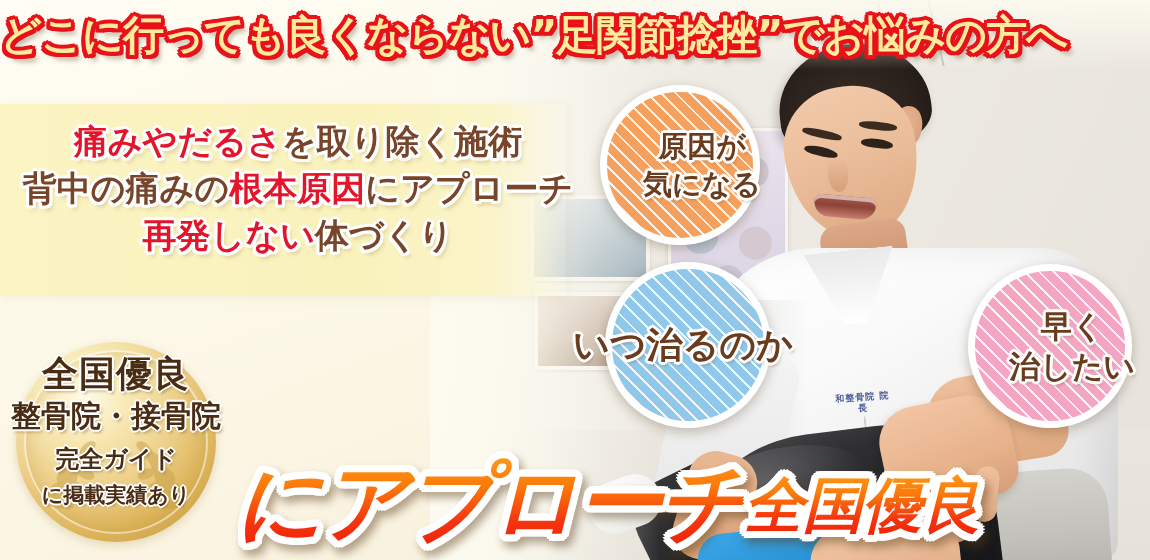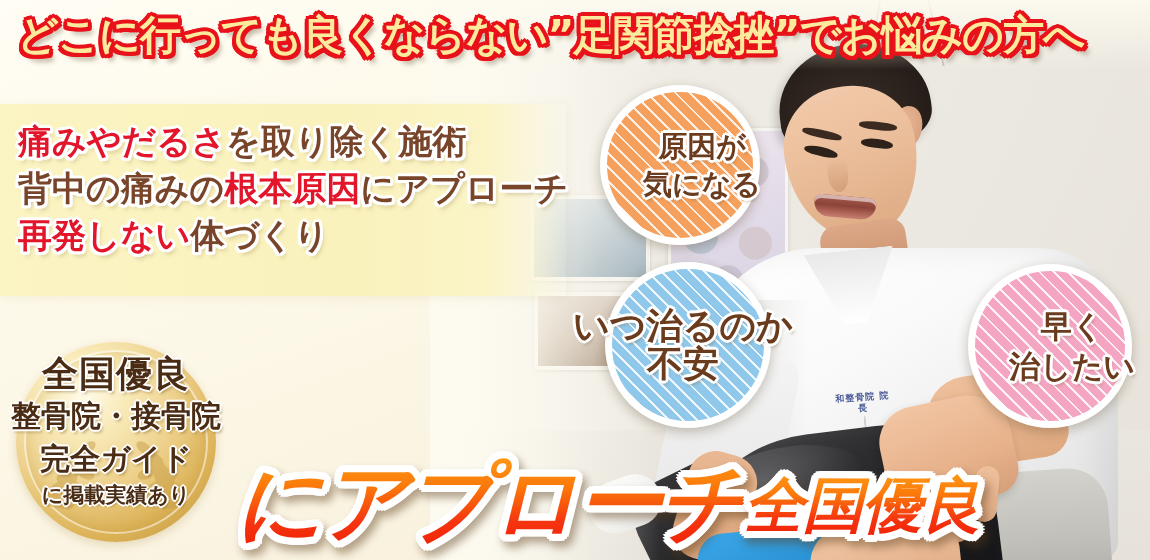--- a/index.html
+++ b/index.html
@@ -252,35 +252,34 @@
       -2px -2px 0 #e8131b, 0px -2px 0 #e8131b, 2px -2px 0 #e8131b,
       -2px  0px 0 #e8131b, 2px  0px 0 #e8131b,
       -2px  2px 0 #e8131b, 0px  2px 0 #e8131b, 2px  2px 0 #e8131b,
       -3px -3px 0 #e8131b, -1px -3px 0 #e8131b, 1px -3px 0 #e8131b, 3px -3px 0 #e8131b,
       -3px -1px 0 #e8131b, 3px -1px 0 #e8131b,
       -3px  1px 0 #e8131b, 3px  1px 0 #e8131b,
       -3px  3px 0 #e8131b, -1px  3px 0 #e8131b, 1px  3px 0 #e8131b, 3px  3px 0 #e8131b,
       -4px 0 0 #e8131b, 4px 0 0 #e8131b, 0 -4px 0 #e8131b, 0 4px 0 #e8131b,
       -3px 4px 0 #e8131b, 3px 4px 0 #e8131b, -4px 3px 0 #e8131b, 4px 3px 0 #e8131b,
       5px 7px 5px rgba(90,70,40,.45);
-    padding-left: 17px;
   }
 
   
   .yellow-panel {
     position:absolute; left:0; top:104px; width:566px; height:192px;
     background:linear-gradient(90deg,#fbf4c3 0%,#faf2bd 62%,rgba(250,242,189,.80) 86%,rgba(250,242,189,0) 100%);
     box-shadow:0 2px 10px rgba(180,160,90,.12);
   }
   .panel-lines {
     position:absolute; left:18px; top:118px; width:560px;
     font-size:34px; line-height:47px; font-weight:bold;
     white-space:nowrap; letter-spacing:0px;
   }
-  .pl { position:relative; height:47px; }
+  .pl { position:relative; height:47px;text-align:center; }
   .seg {
     text-shadow:
       -1px -1px 0 #fff, 0 -1px 0 #fff, 1px -1px 0 #fff,
       -1px  0 0 #fff, 1px  0 0 #fff,
       -1px  1px 0 #fff, 0  1px 0 #fff, 1px  1px 0 #fff,
       -2px -2px 0 #fff, 0 -2px 0 #fff, 2px -2px 0 #fff,
       -2px  0 0 #fff, 2px  0 0 #fff,
       -2px  2px 0 #fff, 0  2px 0 #fff, 2px  2px 0 #fff,
       -3px 0 0 #fff, 3px 0 0 #fff, 0 -3px 0 #fff, 0 3px 0 #fff,
       -2px 3px 0 #fff, 2px 3px 0 #fff, -3px 2px 0 #fff, 3px 2px 0 #fff,
@@ -316,21 +315,21 @@
     font-weight:bold; color:#4a2c14;
   }
   .m1 { font-size:36px; line-height:42px; letter-spacing:1px;
         text-shadow:-1px -1px 0 #fff,1px -1px 0 #fff,-1px 1px 0 #fff,1px 1px 0 #fff,
                     -2px 0 0 #fff,2px 0 0 #fff,0 -2px 0 #fff,0 2px 0 #fff,
                     2px 3px 3px rgba(120,85,25,.45); }
   .m2 { font-size:30px; line-height:43px; letter-spacing:0px;
         text-shadow:-1px -1px 0 #fff,1px -1px 0 #fff,-1px 1px 0 #fff,1px 1px 0 #fff,
                     -2px 0 0 #fff,2px 0 0 #fff,0 -2px 0 #fff,0 2px 0 #fff,
                     2px 3px 3px rgba(120,85,25,.45); }
-  .m3 { font-size:30px; line-height:43px;
+  .m3 { font-size:24px; line-height:43px;
         text-shadow:-1px -1px 0 #fff,1px -1px 0 #fff,-1px 1px 0 #fff,1px 1px 0 #fff,
                     -2px 0 0 #fff,2px 0 0 #fff,0 -2px 0 #fff,0 2px 0 #fff,
                     2px 3px 3px rgba(120,85,25,.45); }
   .m4 { font-size:21px; line-height:30px; letter-spacing:0px;
         text-shadow:-1px -1px 0 #fff,1px -1px 0 #fff,-1px 1px 0 #fff,1px 1px 0 #fff,
                     -2px 0 0 #fff,2px 0 0 #fff,0 -2px 0 #fff,0 2px 0 #fff,
                     2px 2px 2px rgba(120,85,25,.4); }
 
   
   .bubble {
@@ -505,21 +504,20 @@
   <div class="bubble" id="bubble-orange">
     <div class="btxt">
       <div>原因が</div>
       <div>気になる</div>
     </div>
   </div>
 
   <div class="bubble" id="bubble-blue">
     <div class="btxt">
       <div>いつ治るのか</div>
-      <div>不安</div>
     </div>
   </div>
 
   <div class="bubble" id="bubble-pink">
     <div class="btxt">
       <div>早く</div>
       <div>治したい</div>
     </div>
   </div>
 

